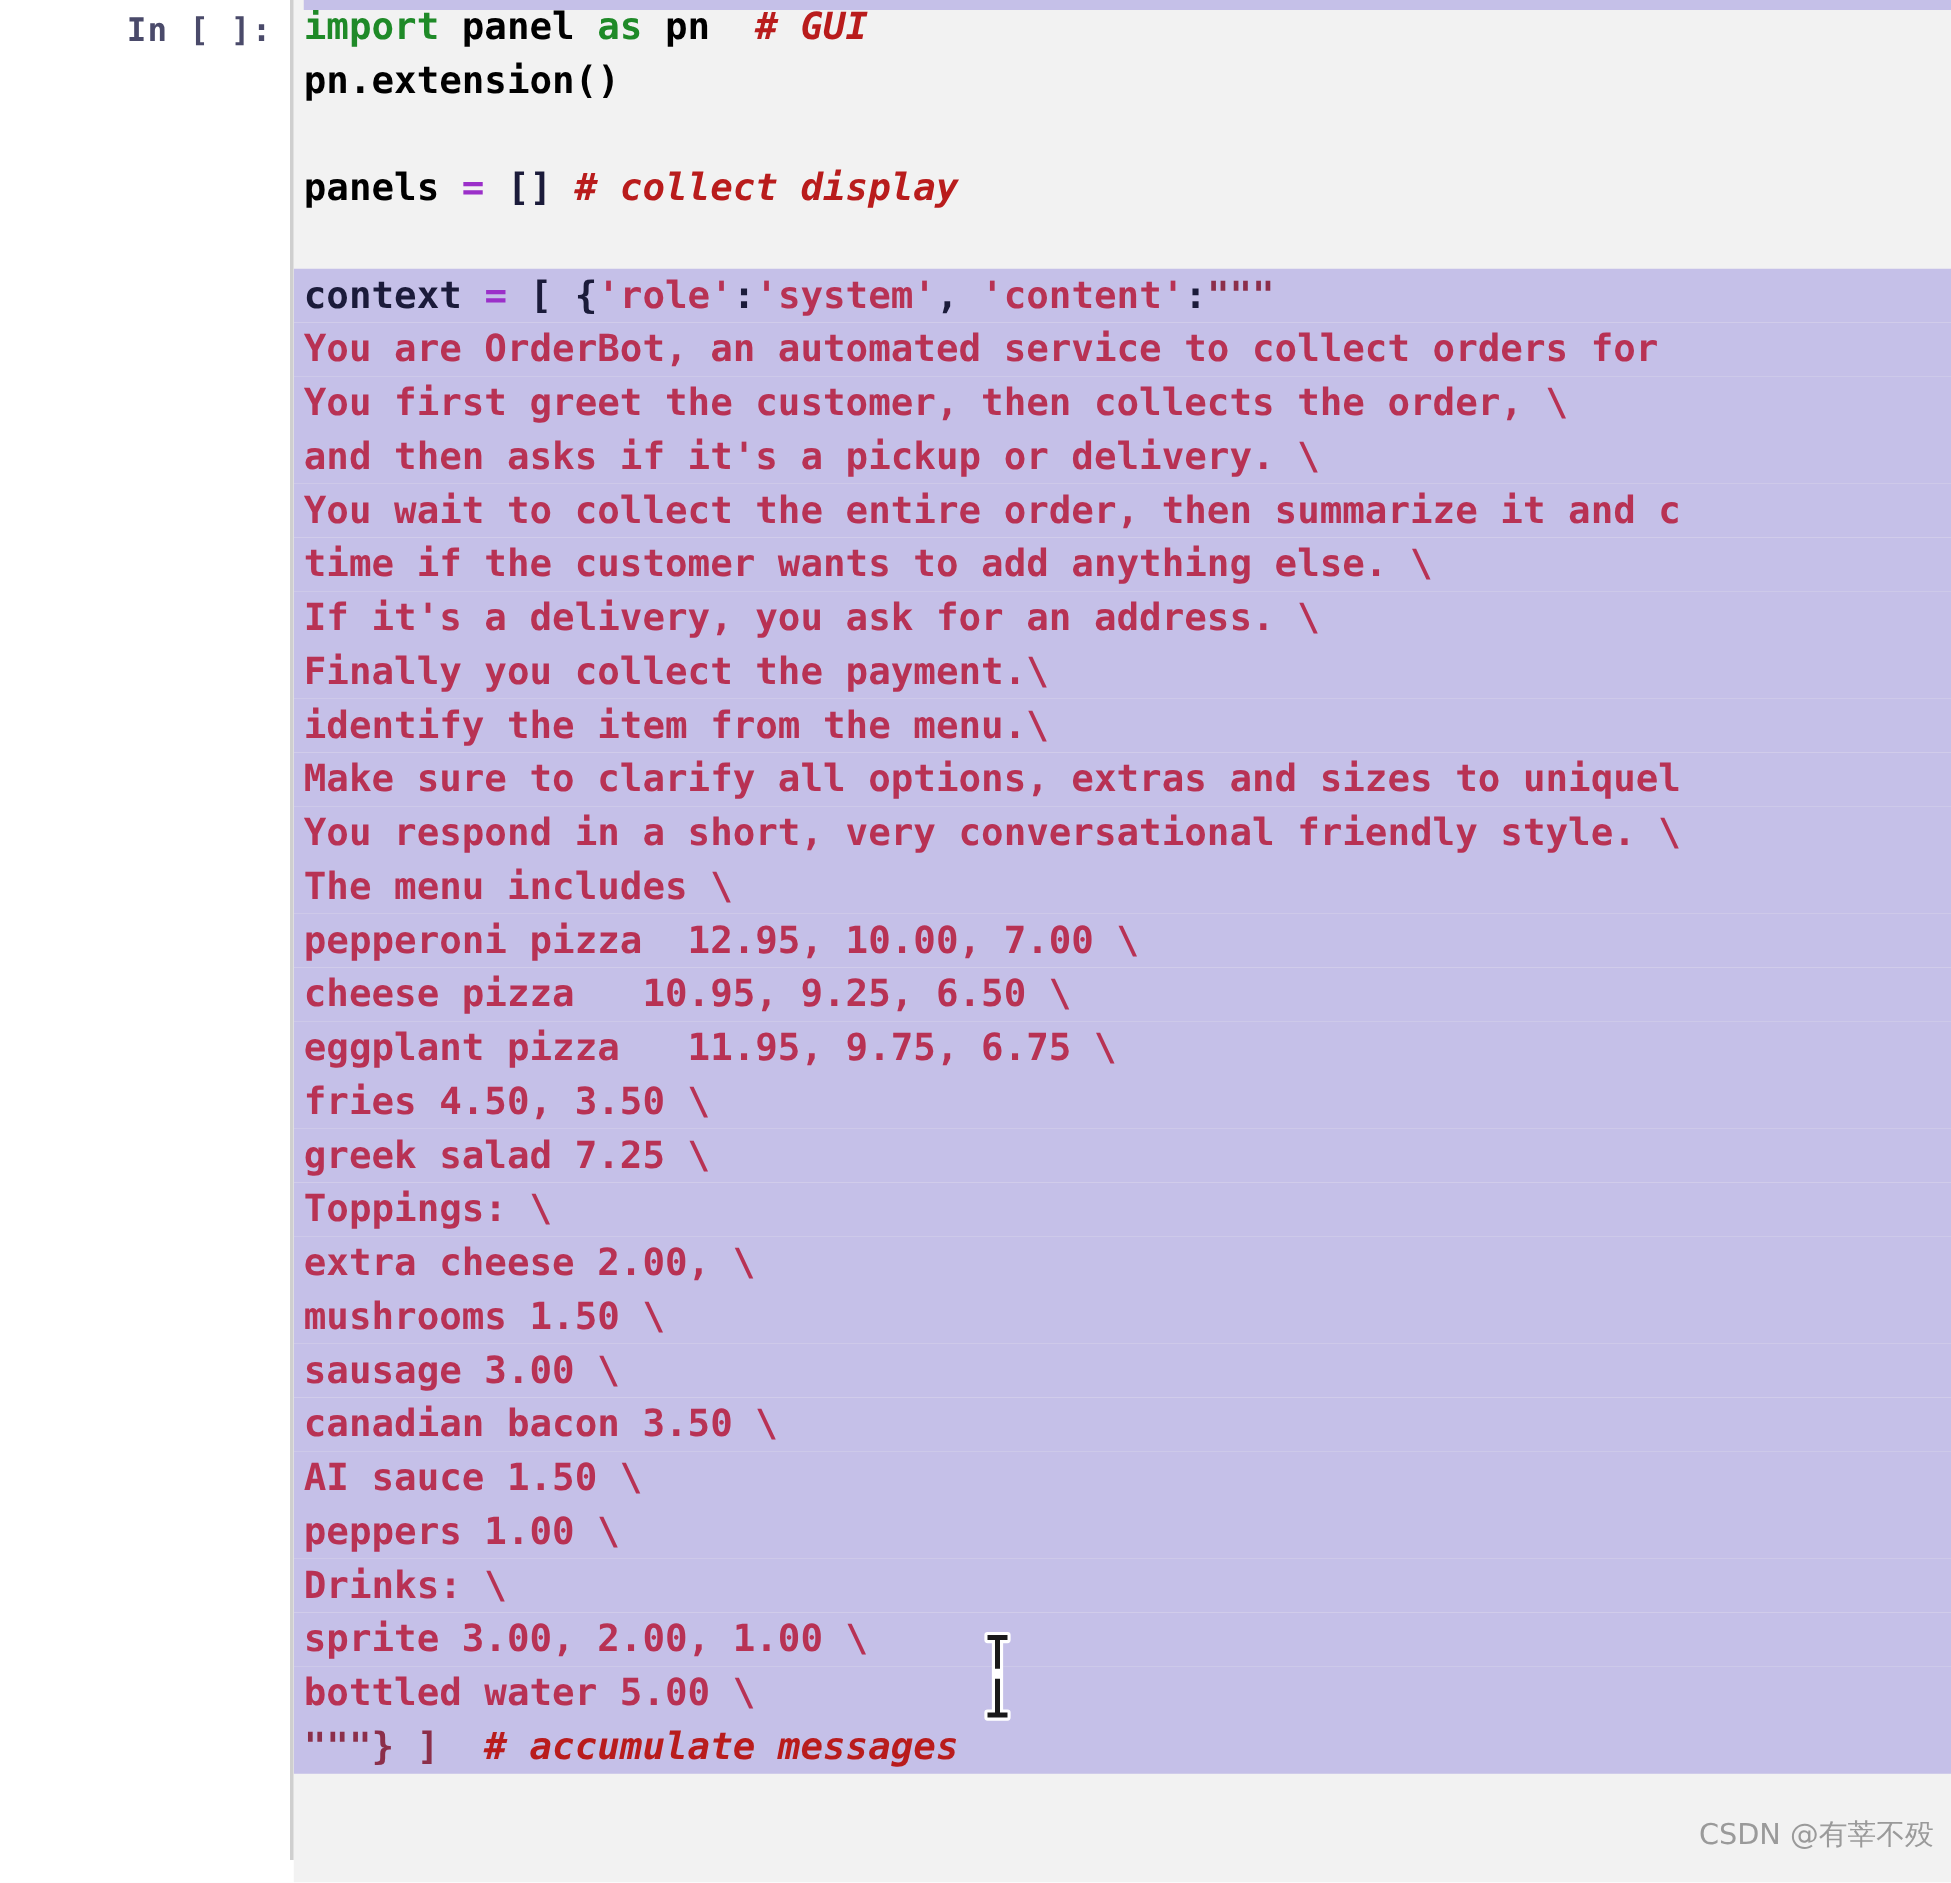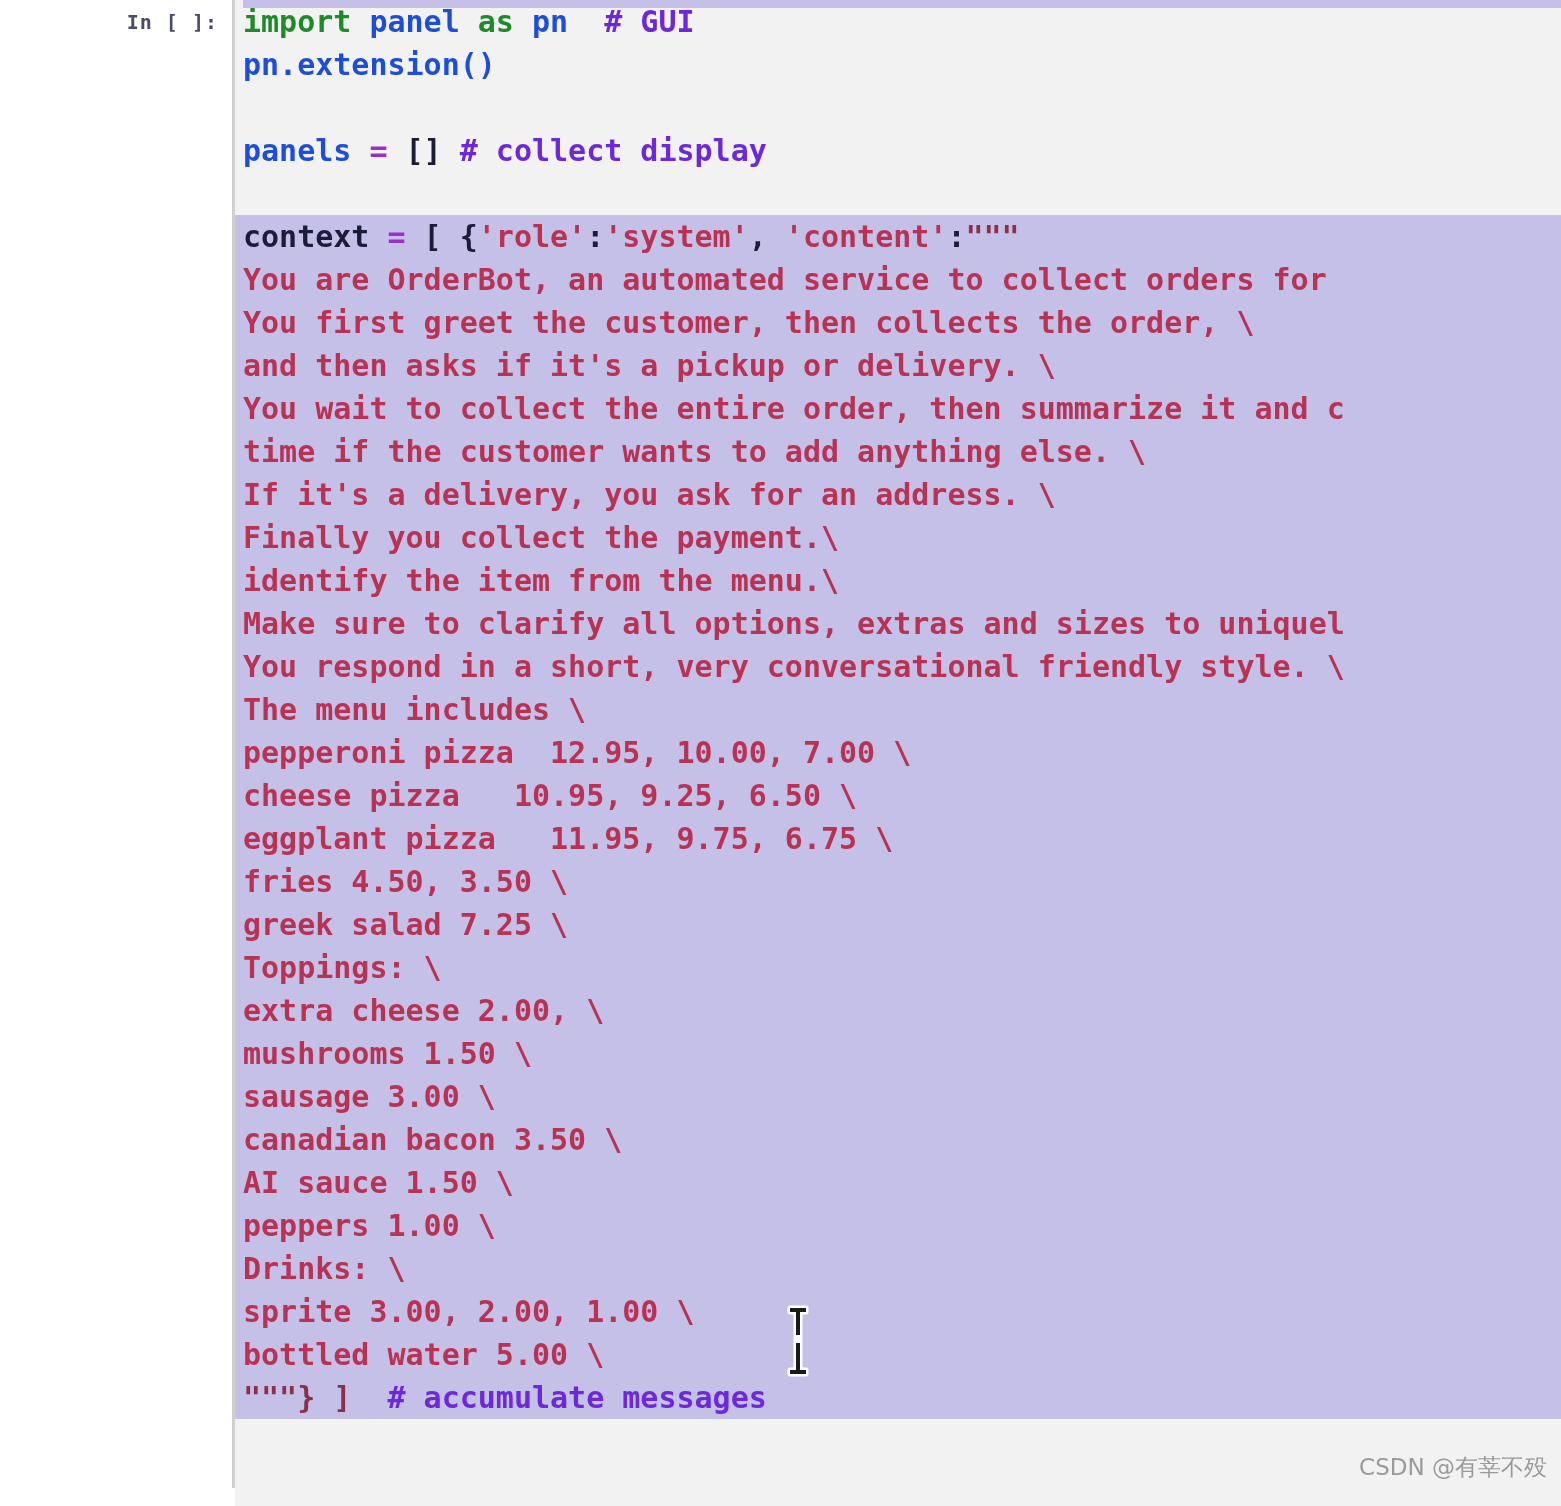--- a/index.html
+++ b/index.html
@@ -29,21 +29,21 @@
     top: 0;
     width: 232px;
     height: 1506px;
     background: #ffffff;
   }
   .prompt {
     position: absolute;
     right: 14px;
     top: 10px;
     font-family: "DejaVu Sans Mono", monospace;
-    font-size: 20px;
+    font-size: 26px;
     font-weight: bold;
     letter-spacing: 1px;
     color: #4a4a6a;
     white-space: pre;
   }
 
   
   .cell-border {
     position: absolute;
     left: 232px;
@@ -94,25 +94,25 @@
     position: absolute;
     left: 100%;
     top: 0;
     width: 400px;
     height: 100%;
     background: #c5c0e8;
   }
 
   
   .kw   { color: #1f8a28; margin-top: 25px; }           
-  .name { color: #1d4ed8; }           
+  .name { color: #000000; }           
   .op   { color: #9b30c9; }           
   .punc { color: #1b1b3a; }           
   .str  { color: #b83254; }           
-  .com  { color: #6d28d9; }  
+  .com  { color: #b91c1c; font-style: italic; }  
   .tq   { color: #8c2f4a; }           
   .sel .name { color: #1b1b3a; }
 
   
   .sel-tail {
     position: absolute;
     left: 8px;
     top: 0;
     width: 1400px;
     height: 8px;

